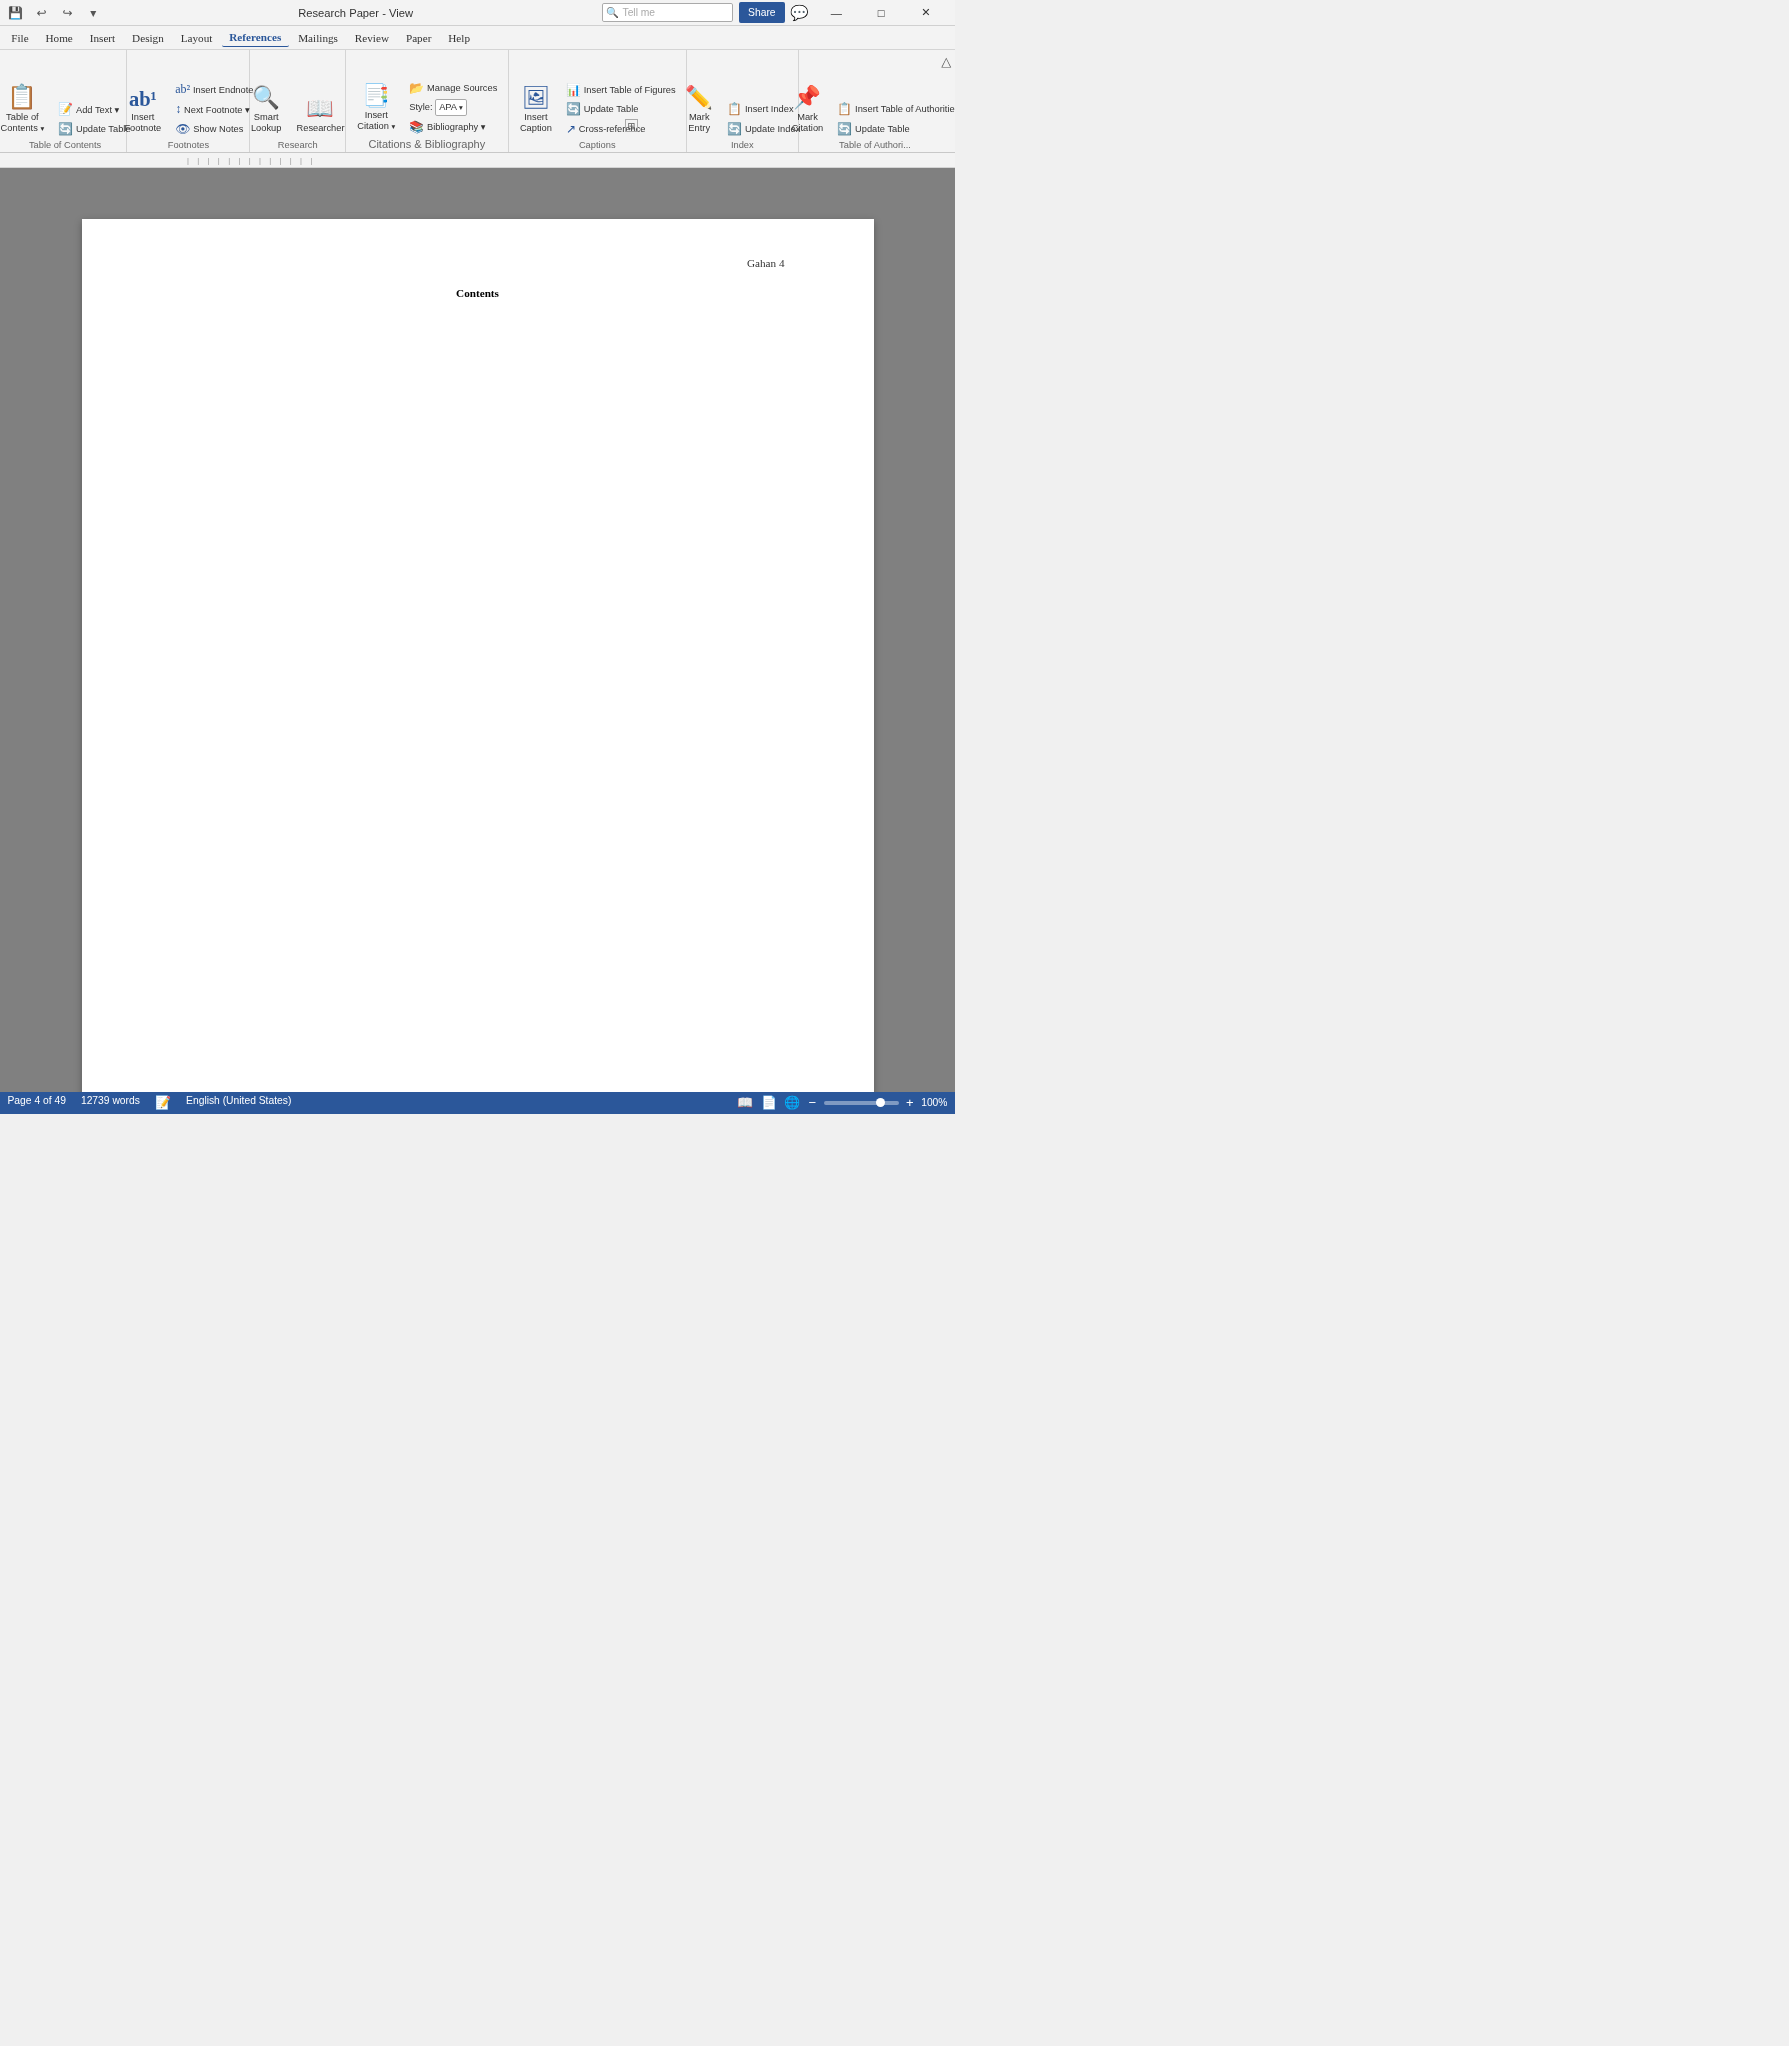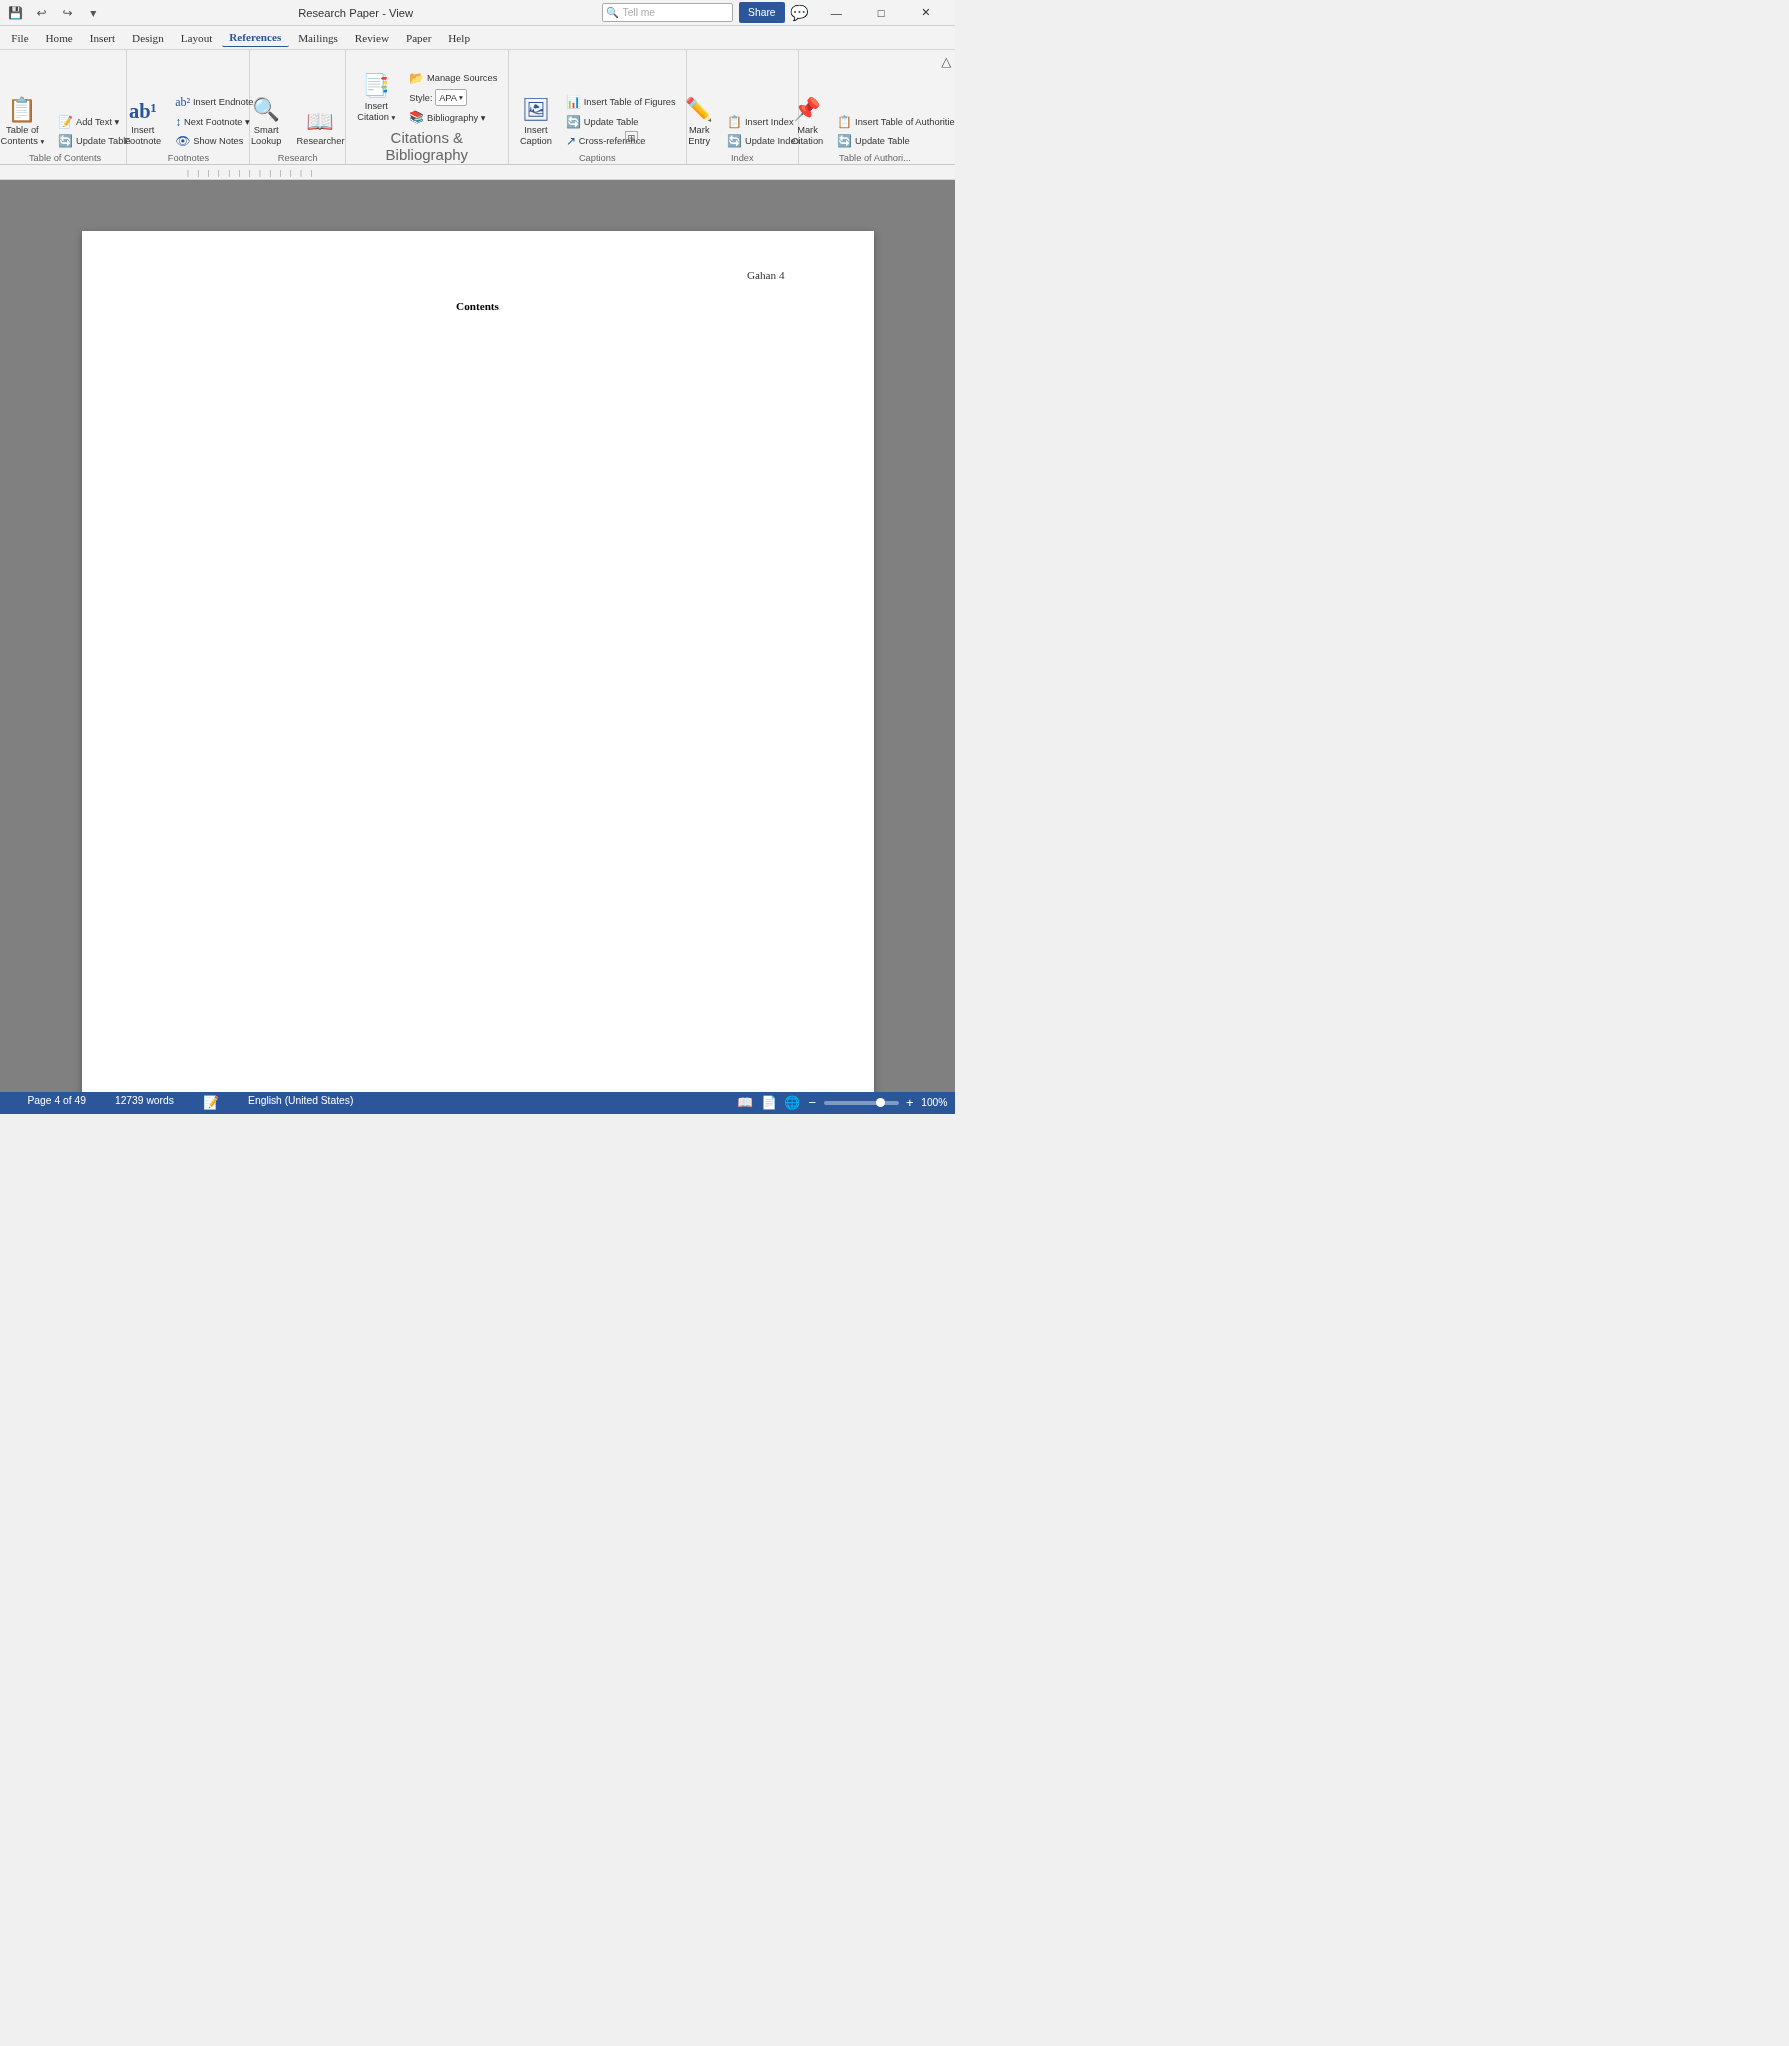--- a/index.html
+++ b/index.html
@@ -153,21 +153,21 @@
 
     
     .citations-group {
       display: flex;
       flex-direction: column;
       padding: 3.7px 5.6px 1.9px 5.6px;
       border-right: 0.9px solid #d4d4d4;
     }
 
     .citations-label {
-      font-size: 15px;
+      font-size: 11px;
       color: #666;
       margin-top: 1.9px;
       text-align: center;
     }
 
     
     .ruler {
       background: #f3f3f3;
       height: 15px;
       border-bottom: 0.9px solid #d4d4d4;
@@ -229,23 +229,22 @@
       display: flex;
       align-items: center;
       padding: 0 7.5px;
       gap: 15px;
       font-size: 10.3px;
       flex-shrink: 0;
     }
 
     .status-left {
       display: flex;
-      gap: 29px;
+      gap: 15px;
       flex: 1;
-      margin-left: 20px;
     }
 
     .status-right {
       display: flex;
       align-items: center;
       gap: 7.5px;
     }
 
     .status-item {
       color: white;

